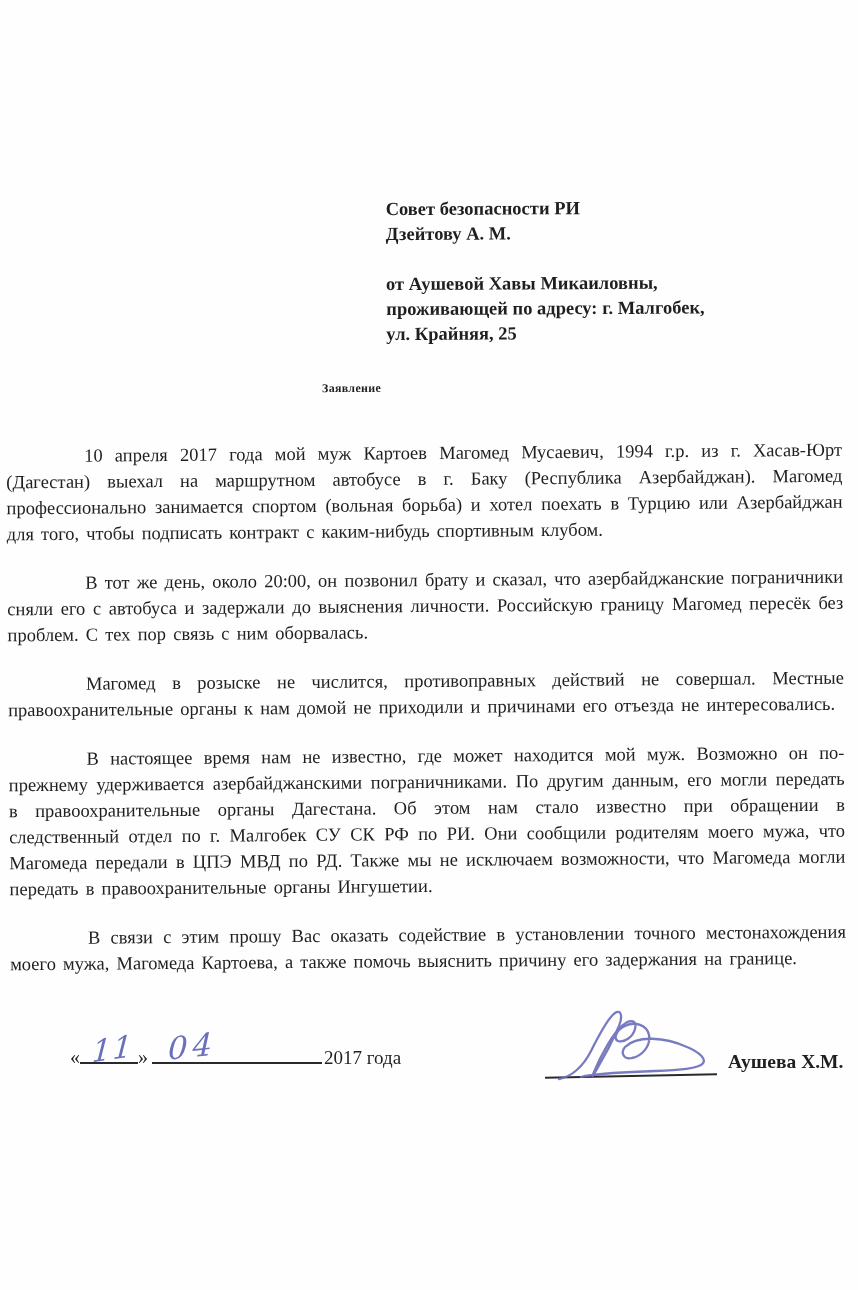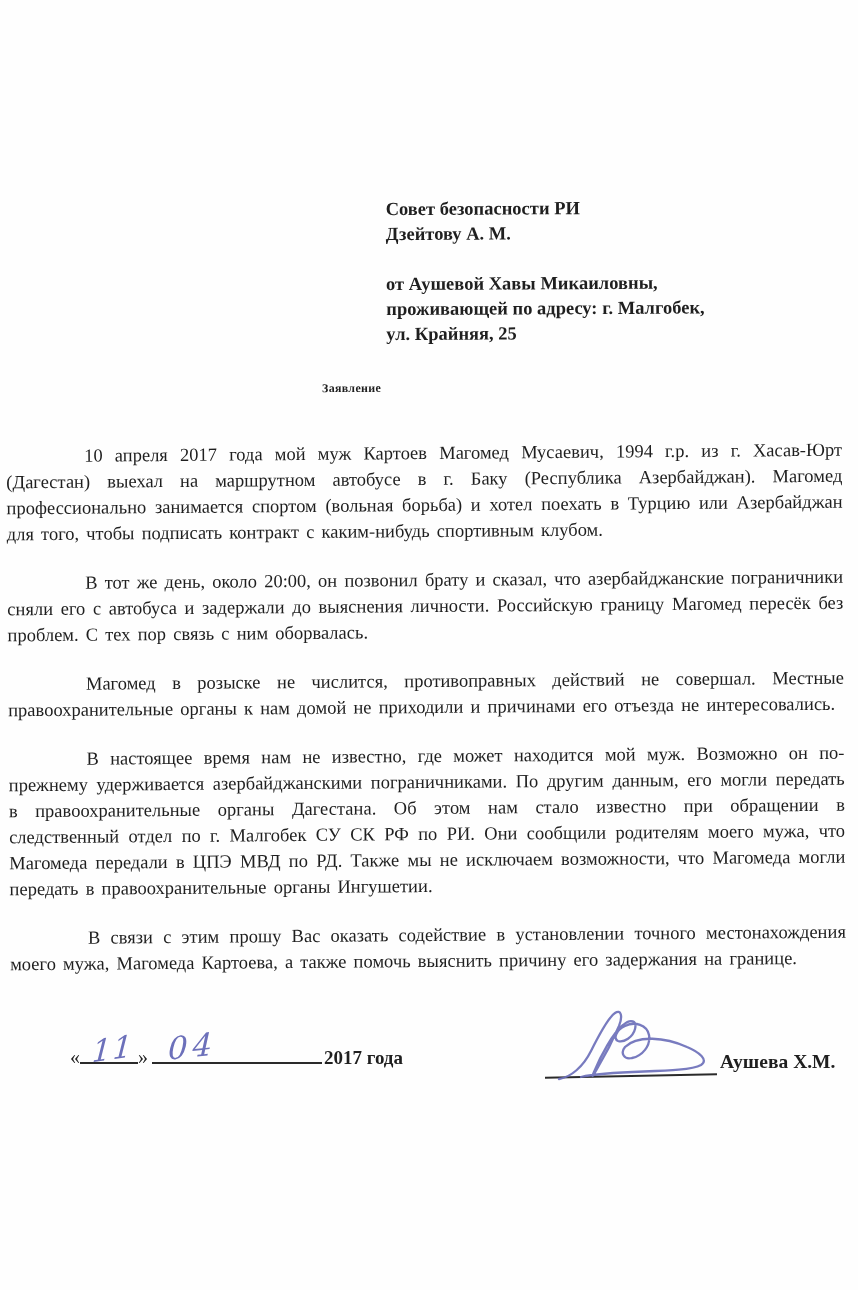--- a/index.html
+++ b/index.html
@@ -84,41 +84,41 @@
     font-size:30px;
     transform:rotate(-8deg) skewX(-12deg);
     letter-spacing:2px;
   }
   .hand-month{
     left:16px; bottom:-2px;
     font-size:31px;
     transform:rotate(-6deg) skewX(-8deg);
     letter-spacing:5px;
   }
-  .year-label{ font-weight:bold; margin-left:2px;margin-top:48px; }
+  .year-label{ font-weight:normal; margin-left:2px;margin-top:48px; }
   
   .signature-area{
     position:absolute;
     left:545px; top:1005px;
     width:300px; height:85px;
   }
   .sig-line{
     position:absolute;
     left:0; top:70px; width:172px;
     border-bottom:2.5px solid #2a2a2a;
     transform:rotate(-1.2deg);
   }
   .sig-scribble{
     position:absolute;
     left:8px; top:0;
     width:190px; height:82px;
   }
   .sig-name{
     position:absolute;
-    left:175px; top:46px;
+    left:183px; top:46px;
     font-weight:bold;
     font-size:19.5px;
     white-space:nowrap;
     text-align:right;
   }
 </style>
 </head>
 <body>
 
 <div class="page">

